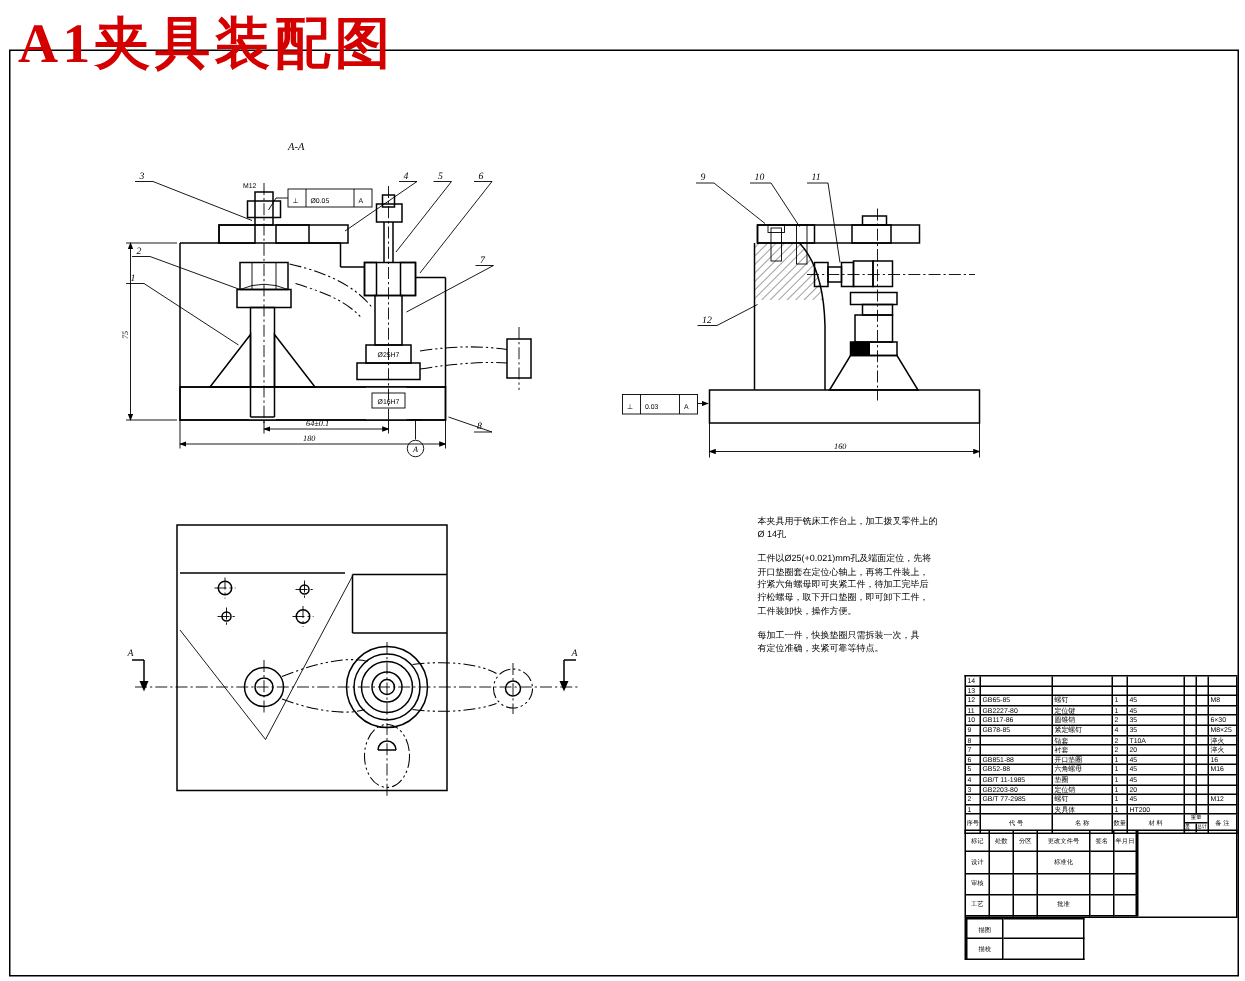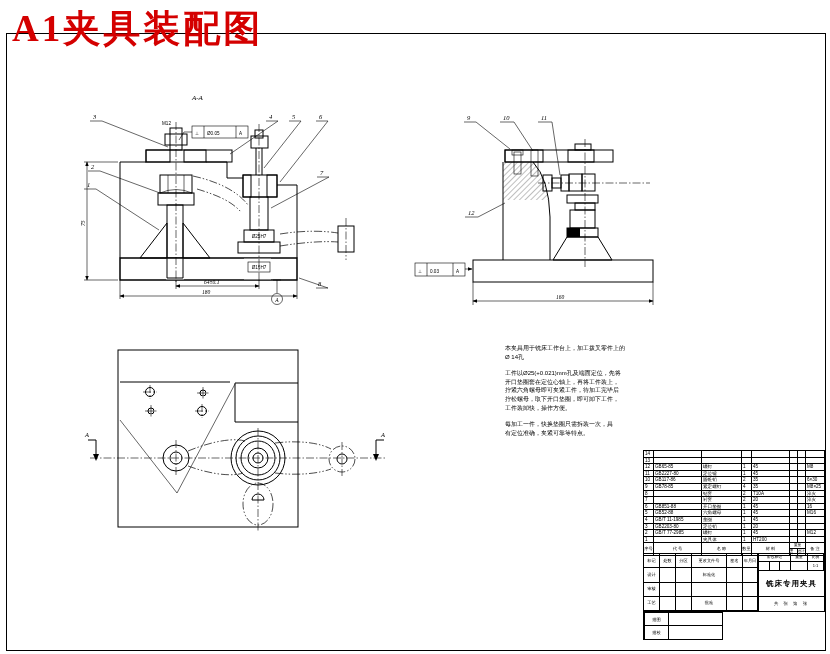--- a/index.html
+++ b/index.html
@@ -517,36 +517,20 @@
       </div>
       <div class="tbrow">
         <span class="tbc w16">工艺</span>
         <span class="tbc w16"></span>
         <span class="tbc w16"></span>
         <span class="tbc w35">批准</span>
         <span class="tbc w16"></span>
         <span class="tbc w15"></span>
       </div>
     </div>
-    <div class="tb-right">
-      <div class="tr-a">
-        <div style="width:32px">阶段标记</div>
-        <div style="width:17px">重量</div>
-        <div style="flex:1">比例</div>
-      </div>
-      <div class="tr-b">
-        <div style="width:11px"></div>
-        <div style="width:10px"></div>
-        <div style="width:11px"></div>
-        <div style="width:17px"></div>
-        <div style="flex:1">1:1</div>
-      </div>
-      <div class="tb-name">铣床专用夹具</div>
-      <div class="tb-sheets">共 张 第 张</div>
-    </div>
   </div>
 
   <div class="tb-extra">
     <div class="erow">
       <span class="ec1">描图</span>
       <span class="ec2"></span>
     </div>
     <div class="erow">
       <span class="ec1">描校</span>
       <span class="ec2"></span>

